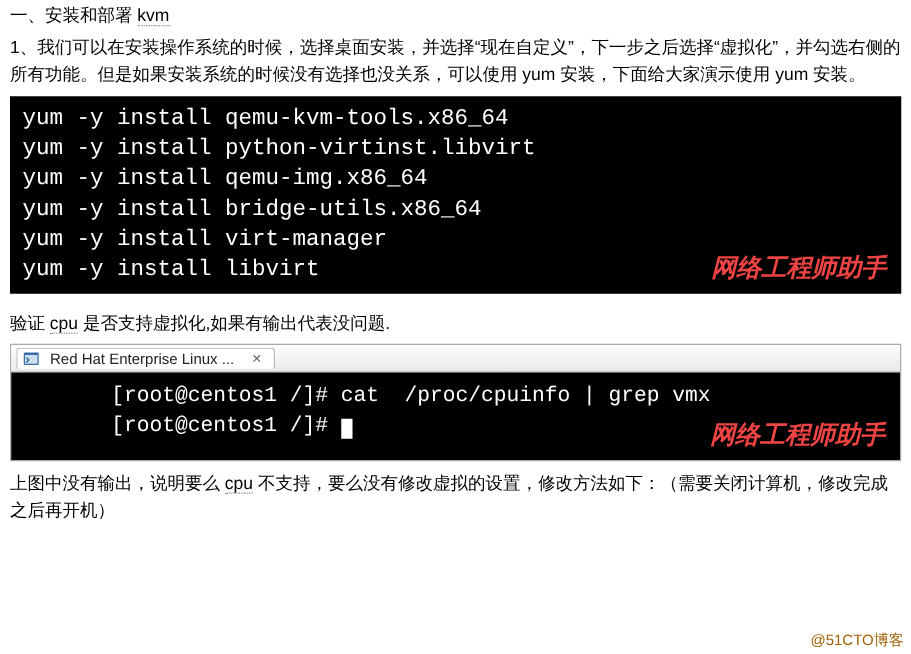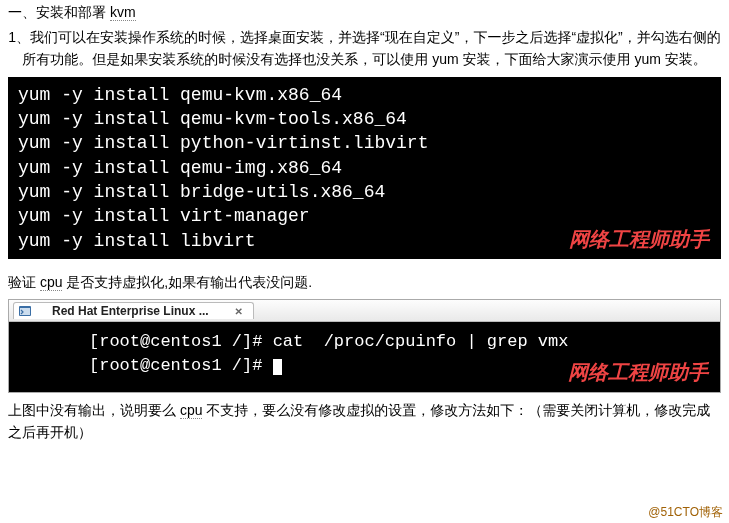--- a/index.html
+++ b/index.html
@@ -18,21 +18,20 @@
     }
     .heading .num {
       font-weight: normal;
     }
     .heading .kvm {
       border-bottom: 1px dotted #888;
     }
     .paragraph {
       line-height: 1.6;
       margin-bottom: 6px;
-      text-align: center;
     }
     .paragraph .num {
       font-weight: normal;
     }
     .terminal-block {
       background: #000000;
       color: #ffffff;
       font-family: "Courier New", monospace;
       font-size: 18px;
       padding: 6px 10px;
@@ -69,23 +68,23 @@
     }
     .tab {
       background: #ffffff;
       border: 1px solid #bbb;
       border-bottom: none;
       border-radius: 3px 3px 0 0;
       padding: 1px 8px 1px 4px;
       display: flex;
       align-items: center;
       font-size: 12px;
-      font-weight: bold;
+      font-weight: normal;
       color: #222;
-      gap: 20px;
+      gap: 8px;
     }
     .tab .icon {
       width: 14px; height: 14px;
       display: inline-flex;
       align-items: center; justify-content: center;
     }
     .tab .close {
       width: 12px; height: 12px;
       margin-left: 4px;
       display: inline-flex; align-items:center; justify-content:center;
@@ -128,21 +127,20 @@
 
 <div class="heading">
   <span class="num">一、</span><span>安装和部署 </span><span class="kvm">kvm</span>
 </div>
 
 <div class="paragraph">
   <span class="num">1、</span><span>我们可以在安装操作系统的时候，选择桌面安装，并选择“现在自定义”，下一步之后选择“虚拟化”，并勾选右侧的所有功能。但是如果安装系统的时候没有选择也没关系，可以使用 yum 安装，下面给大家演示使用 yum 安装。</span>
 </div>
 
 <div class="terminal-block">
-  <div class="line">yum -y install qemu-kvm.x86_64</div>
   <div class="line">yum -y install qemu-kvm-tools.x86_64</div>
   <div class="line">yum -y install python-virtinst.libvirt</div>
   <div class="line">yum -y install qemu-img.x86_64</div>
   <div class="line">yum -y install bridge-utils.x86_64</div>
   <div class="line">yum -y install virt-manager</div>
   <div class="line">yum -y install libvirt</div>
   <div class="watermark">网络工程师助手</div>
 </div>
 
 <div class="subtext">

